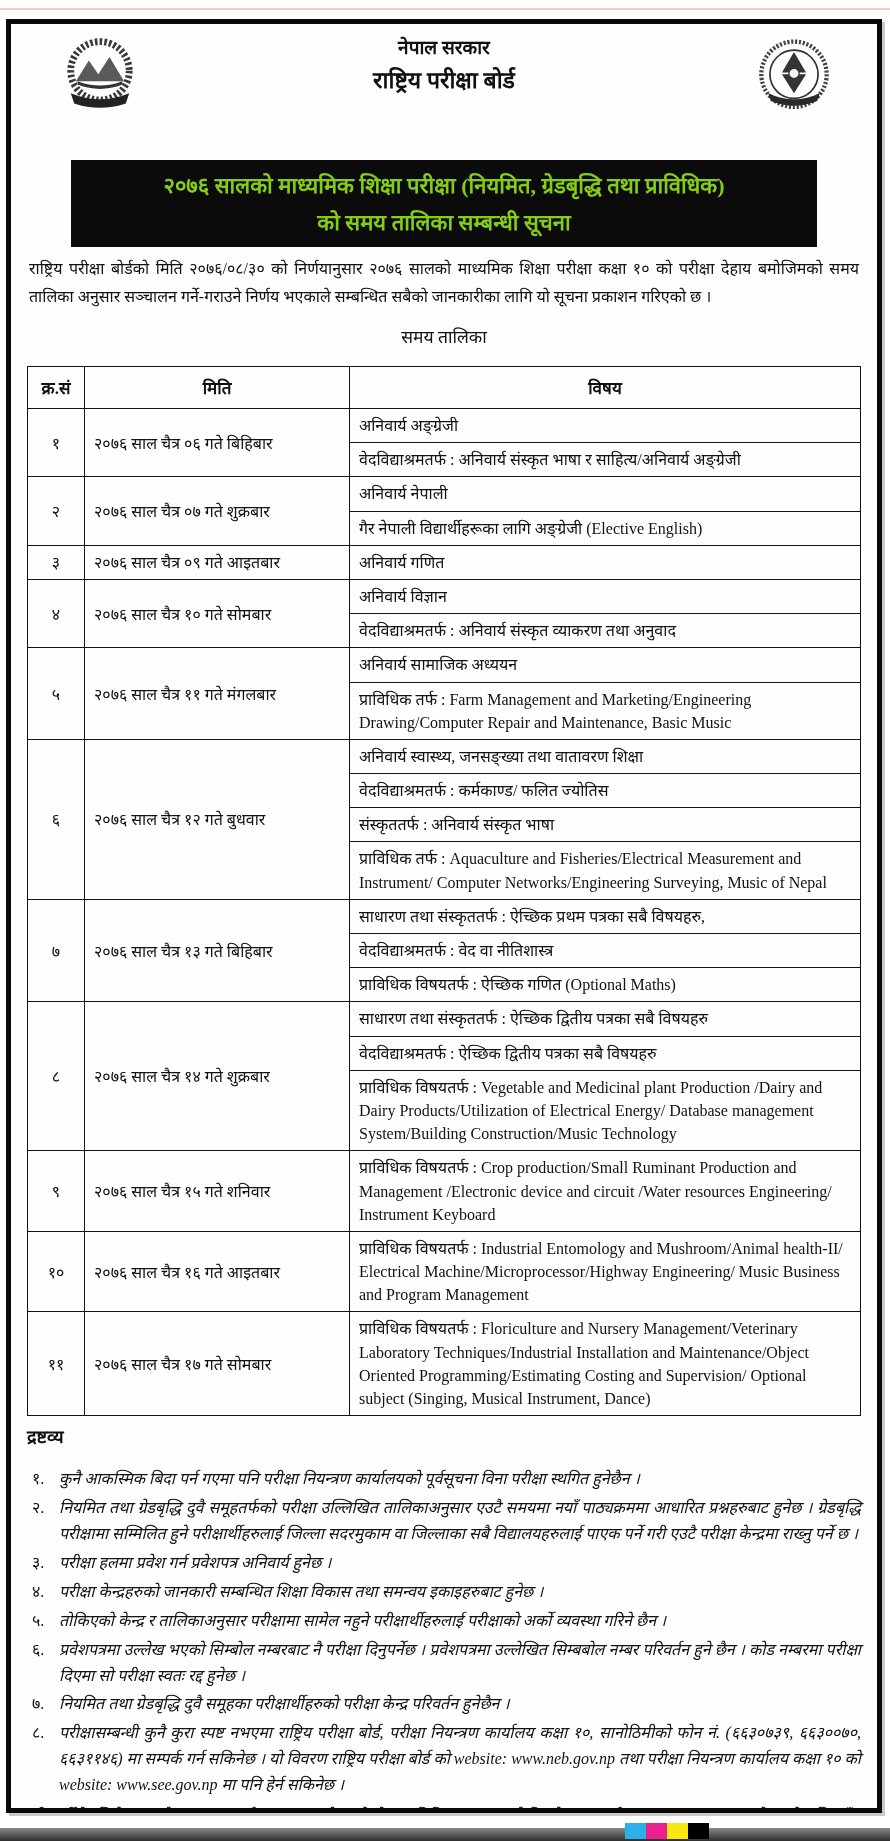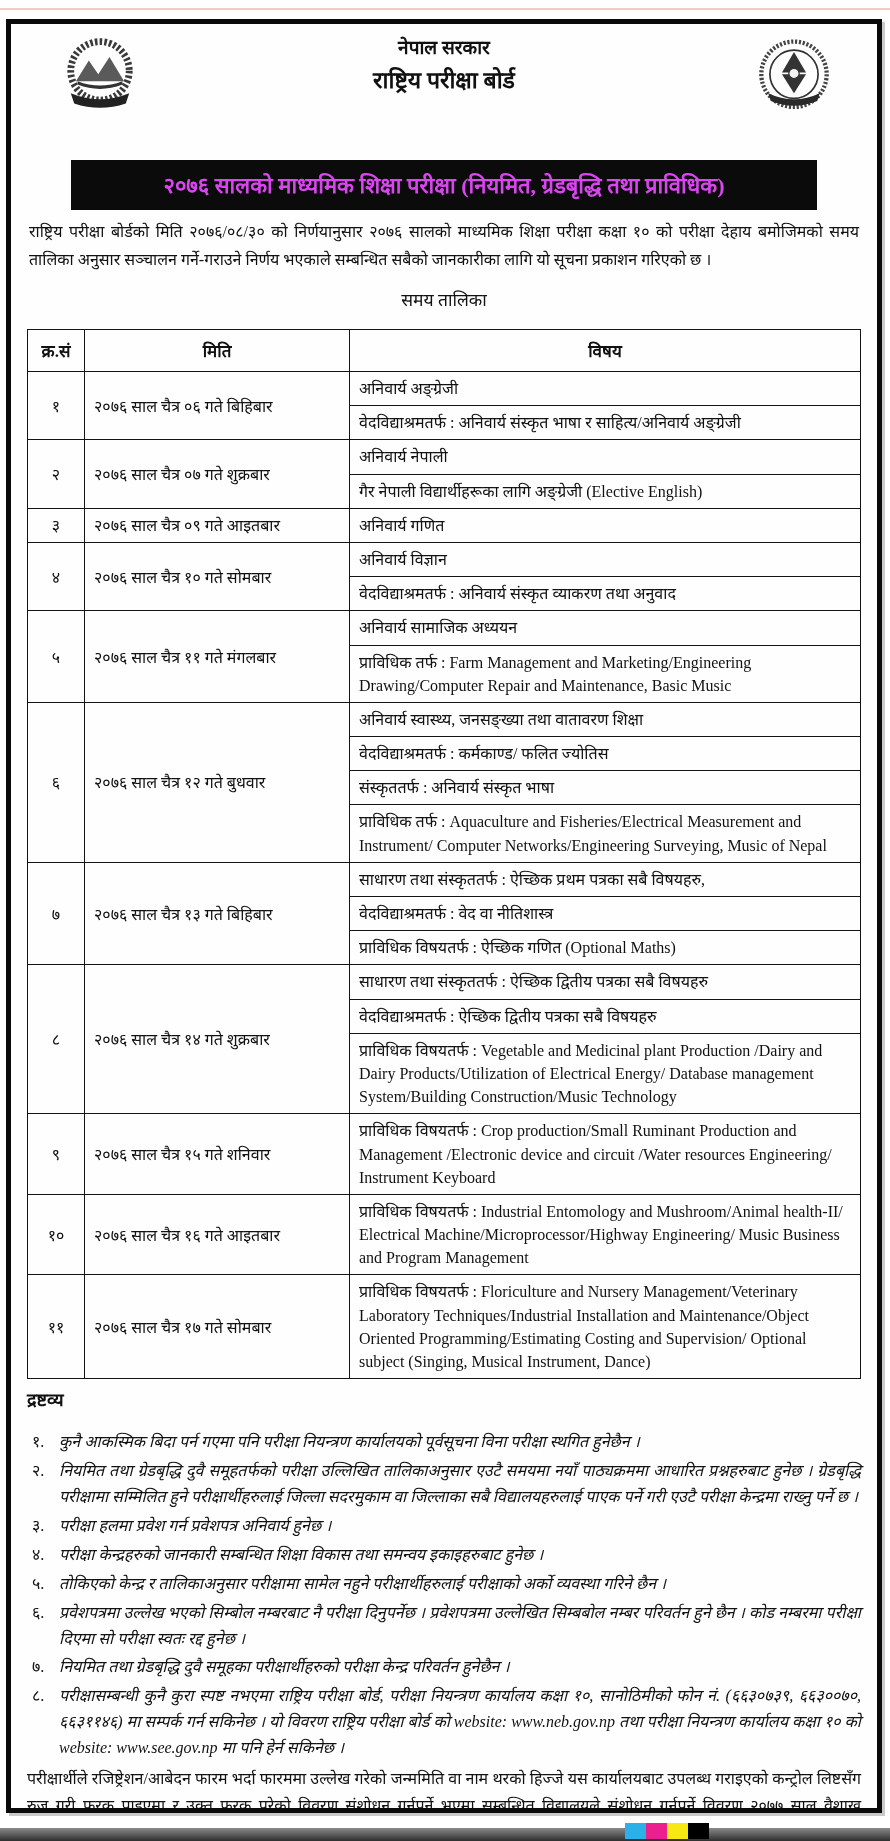--- a/index.html
+++ b/index.html
@@ -16,21 +16,21 @@
     padding:6px 16px 8px; box-shadow:3px 3px 0 #c9c9c9; overflow:hidden;
   }
   .header { position:relative; text-align:center; padding-top:4px; min-height:118px; }
   .emblem { position:absolute; top:2px; width:86px; height:88px; }
   .emblem.left { left:30px; }
   .emblem.right { right:24px; }
   .gov-line { font-size:19px; font-weight:bold; }
   .board-line { font-size:23px; font-weight:bold; margin-top:3px; }
   .office-line { font-size:25px; font-weight:bold; margin-top:5px; }
   .banner {
-    background:#0b0b0b; color:#d946ef; text-align:center;
+    background:#0b0b0b; color:#84cc16; text-align:center;
     margin:8px 44px 8px; padding:9px 8px 11px;
   }
   .banner-line1 { font-size:22px; font-weight:bold; }
   .banner-line2 { font-size:22px; font-weight:bold; margin-top:7px; }
   .intro { font-size:16px; line-height:1.75; text-align:justify; margin:2px 2px 0; }
   .center-bold { text-align:center; font-weight:normal; font-size:17.5px; margin-top:13px; }
   table.schedule { width:100%; border-collapse:collapse; margin-top:18px; }
   table.schedule th, table.schedule td {
     border:1.6px solid #141414; font-size:16px; padding:5px 9px; vertical-align:middle;
   }
@@ -75,20 +75,21 @@
         <circle cx="50" cy="47" r="6" fill="#f4f4f4" stroke="#333" stroke-width="1.5"></circle>
         <path d="M20 70 Q50 84 80 70 L77 79 Q50 90 23 79 Z" fill="#2a2a2a"></path>
       </svg>
     </span>
     <div class="gov-line">नेपाल सरकार</div>
     <div class="board-line">राष्ट्रिय परीक्षा बोर्ड</div>
   </div>
 
   <div class="banner">
     <div class="banner-line1">२०७६ सालको माध्यमिक शिक्षा परीक्षा (नियमित, ग्रेडबृद्धि तथा प्राविधिक)</div>
+    <div class="banner-line2">को समय तालिका सम्बन्धी सूचना</div>
   </div>
 
   <div class="intro">राष्ट्रिय परीक्षा बोर्डको मिति २०७६/०८/३० को निर्णयानुसार २०७६ सालको माध्यमिक शिक्षा परीक्षा कक्षा १० को परीक्षा देहाय बमोजिमको समय तालिका अनुसार सञ्चालन गर्ने-गराउने निर्णय भएकाले सम्बन्धित सबैको जानकारीका लागि यो सूचना प्रकाशन गरिएको छ ।</div>
 
   <div class="center-bold">समय तालिका</div>
 
   <table class="schedule">
     <thead>
       <tr>
         <th>क्र.सं</th>

